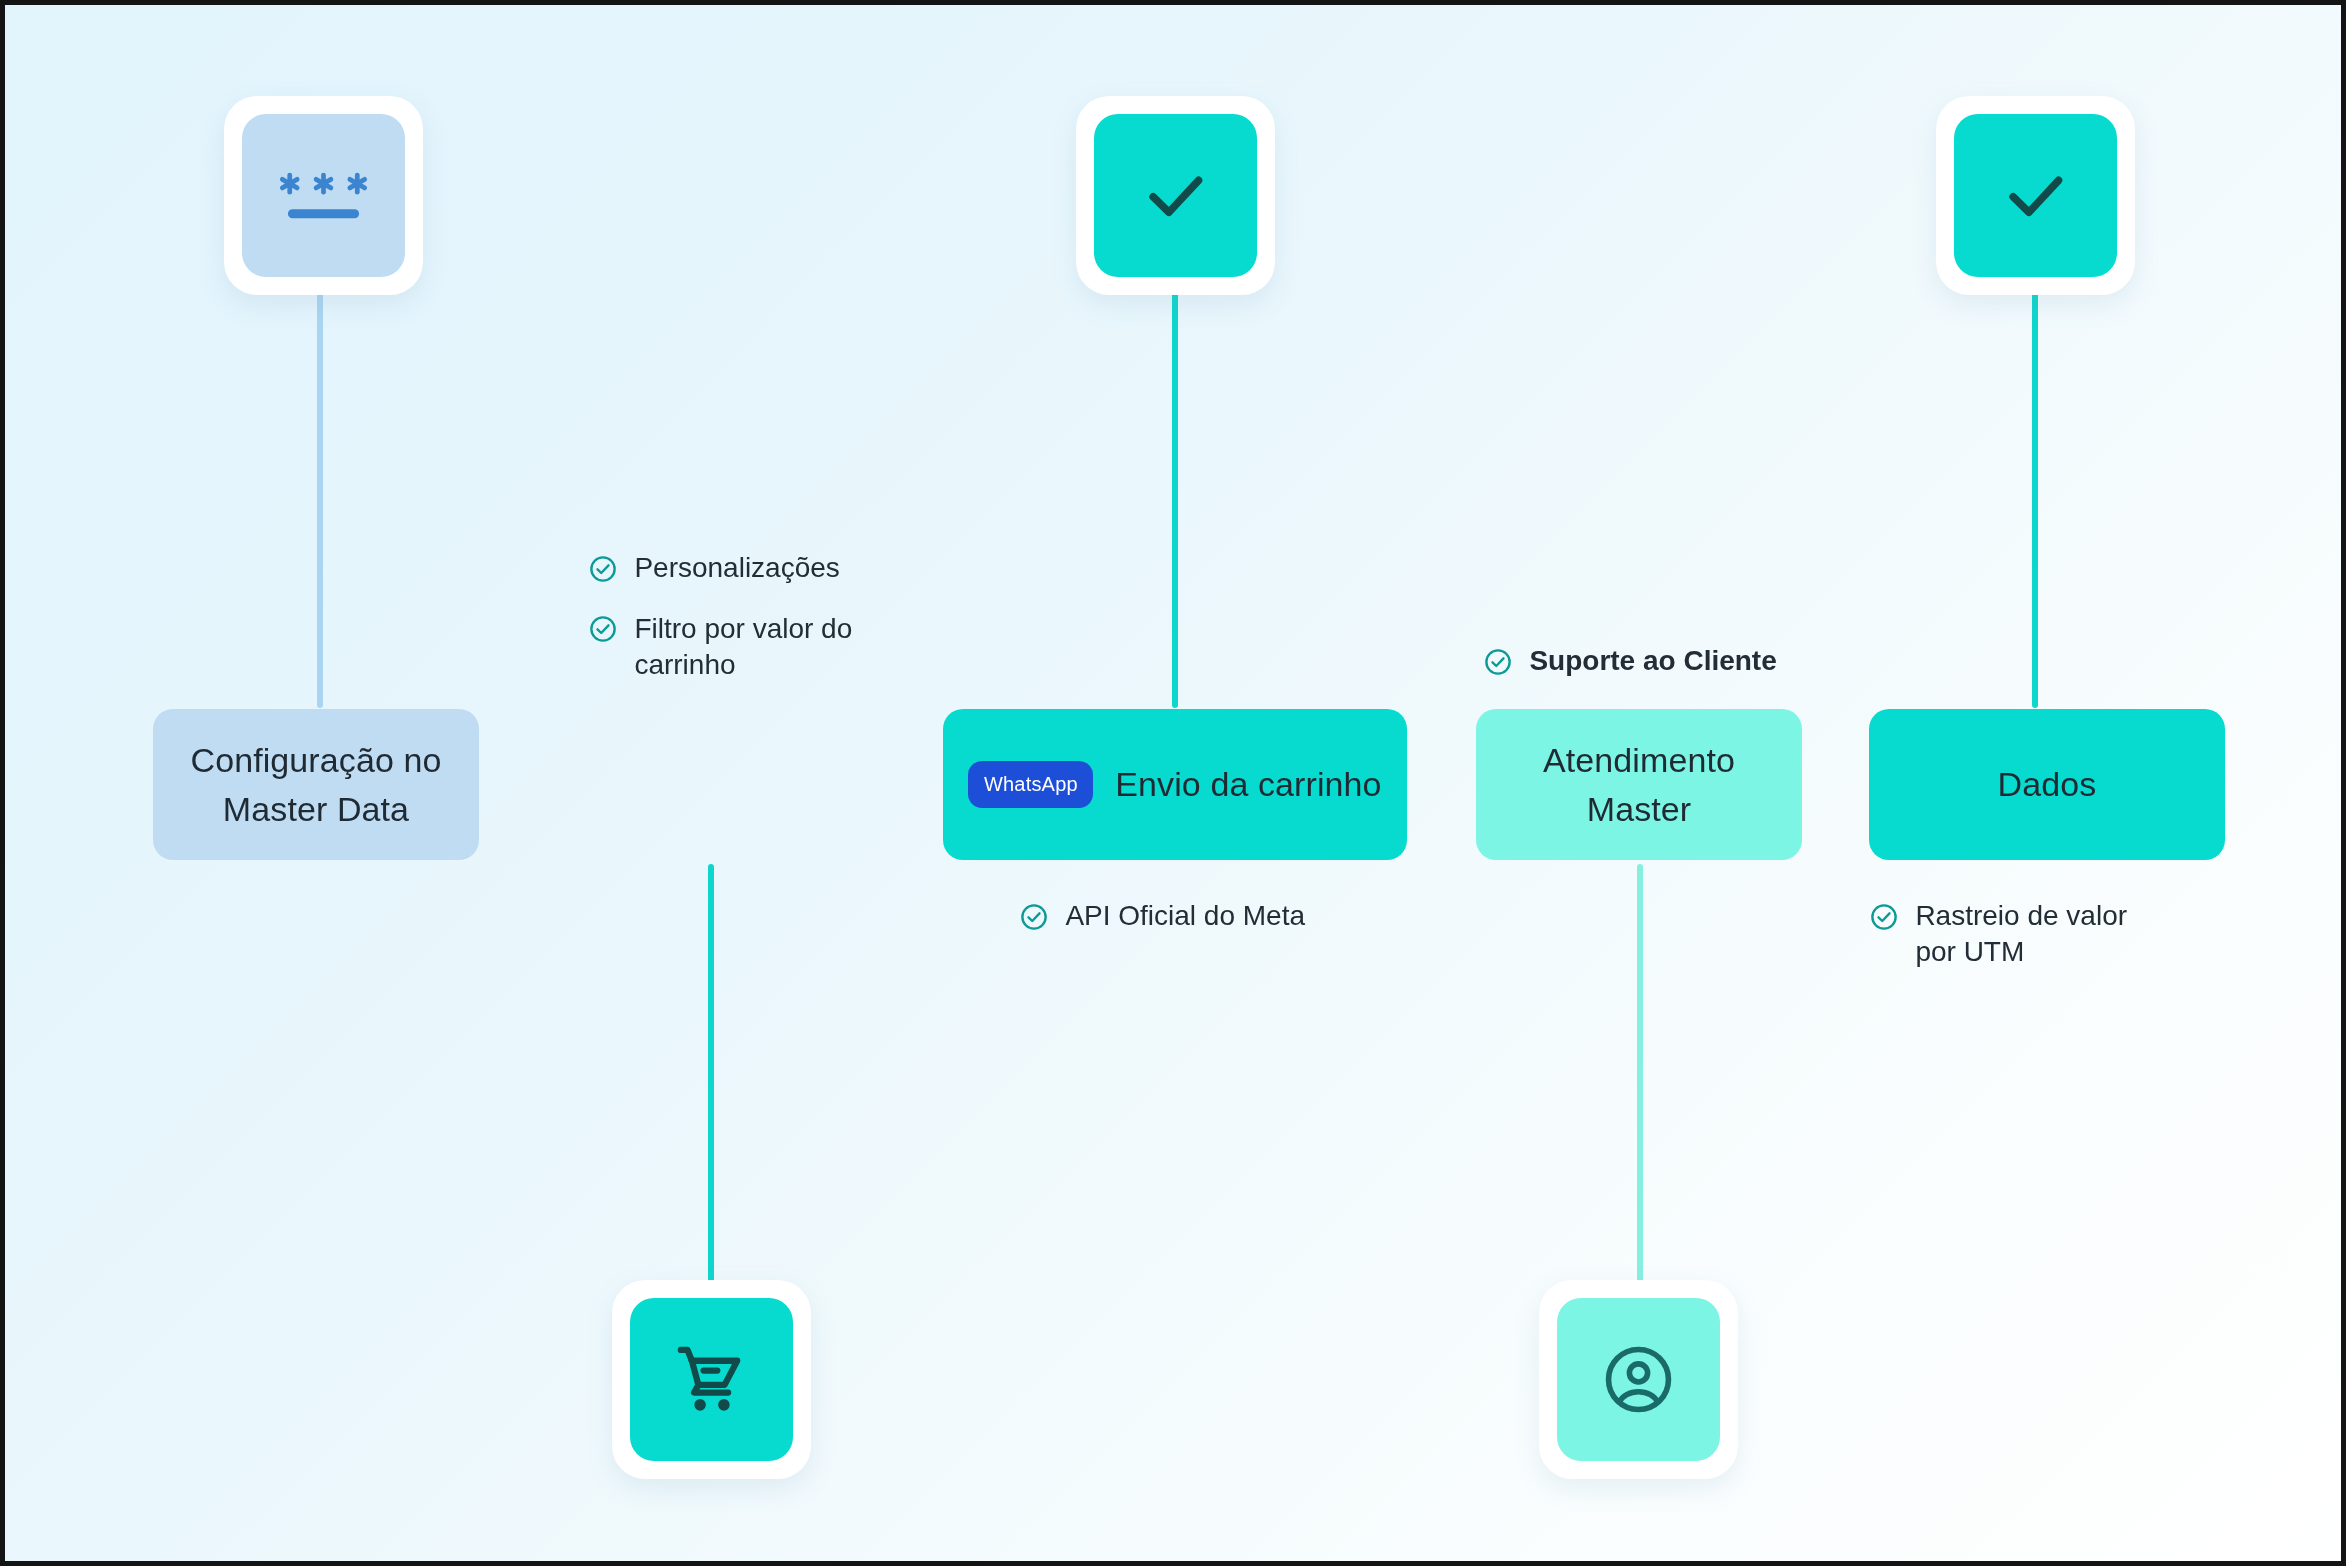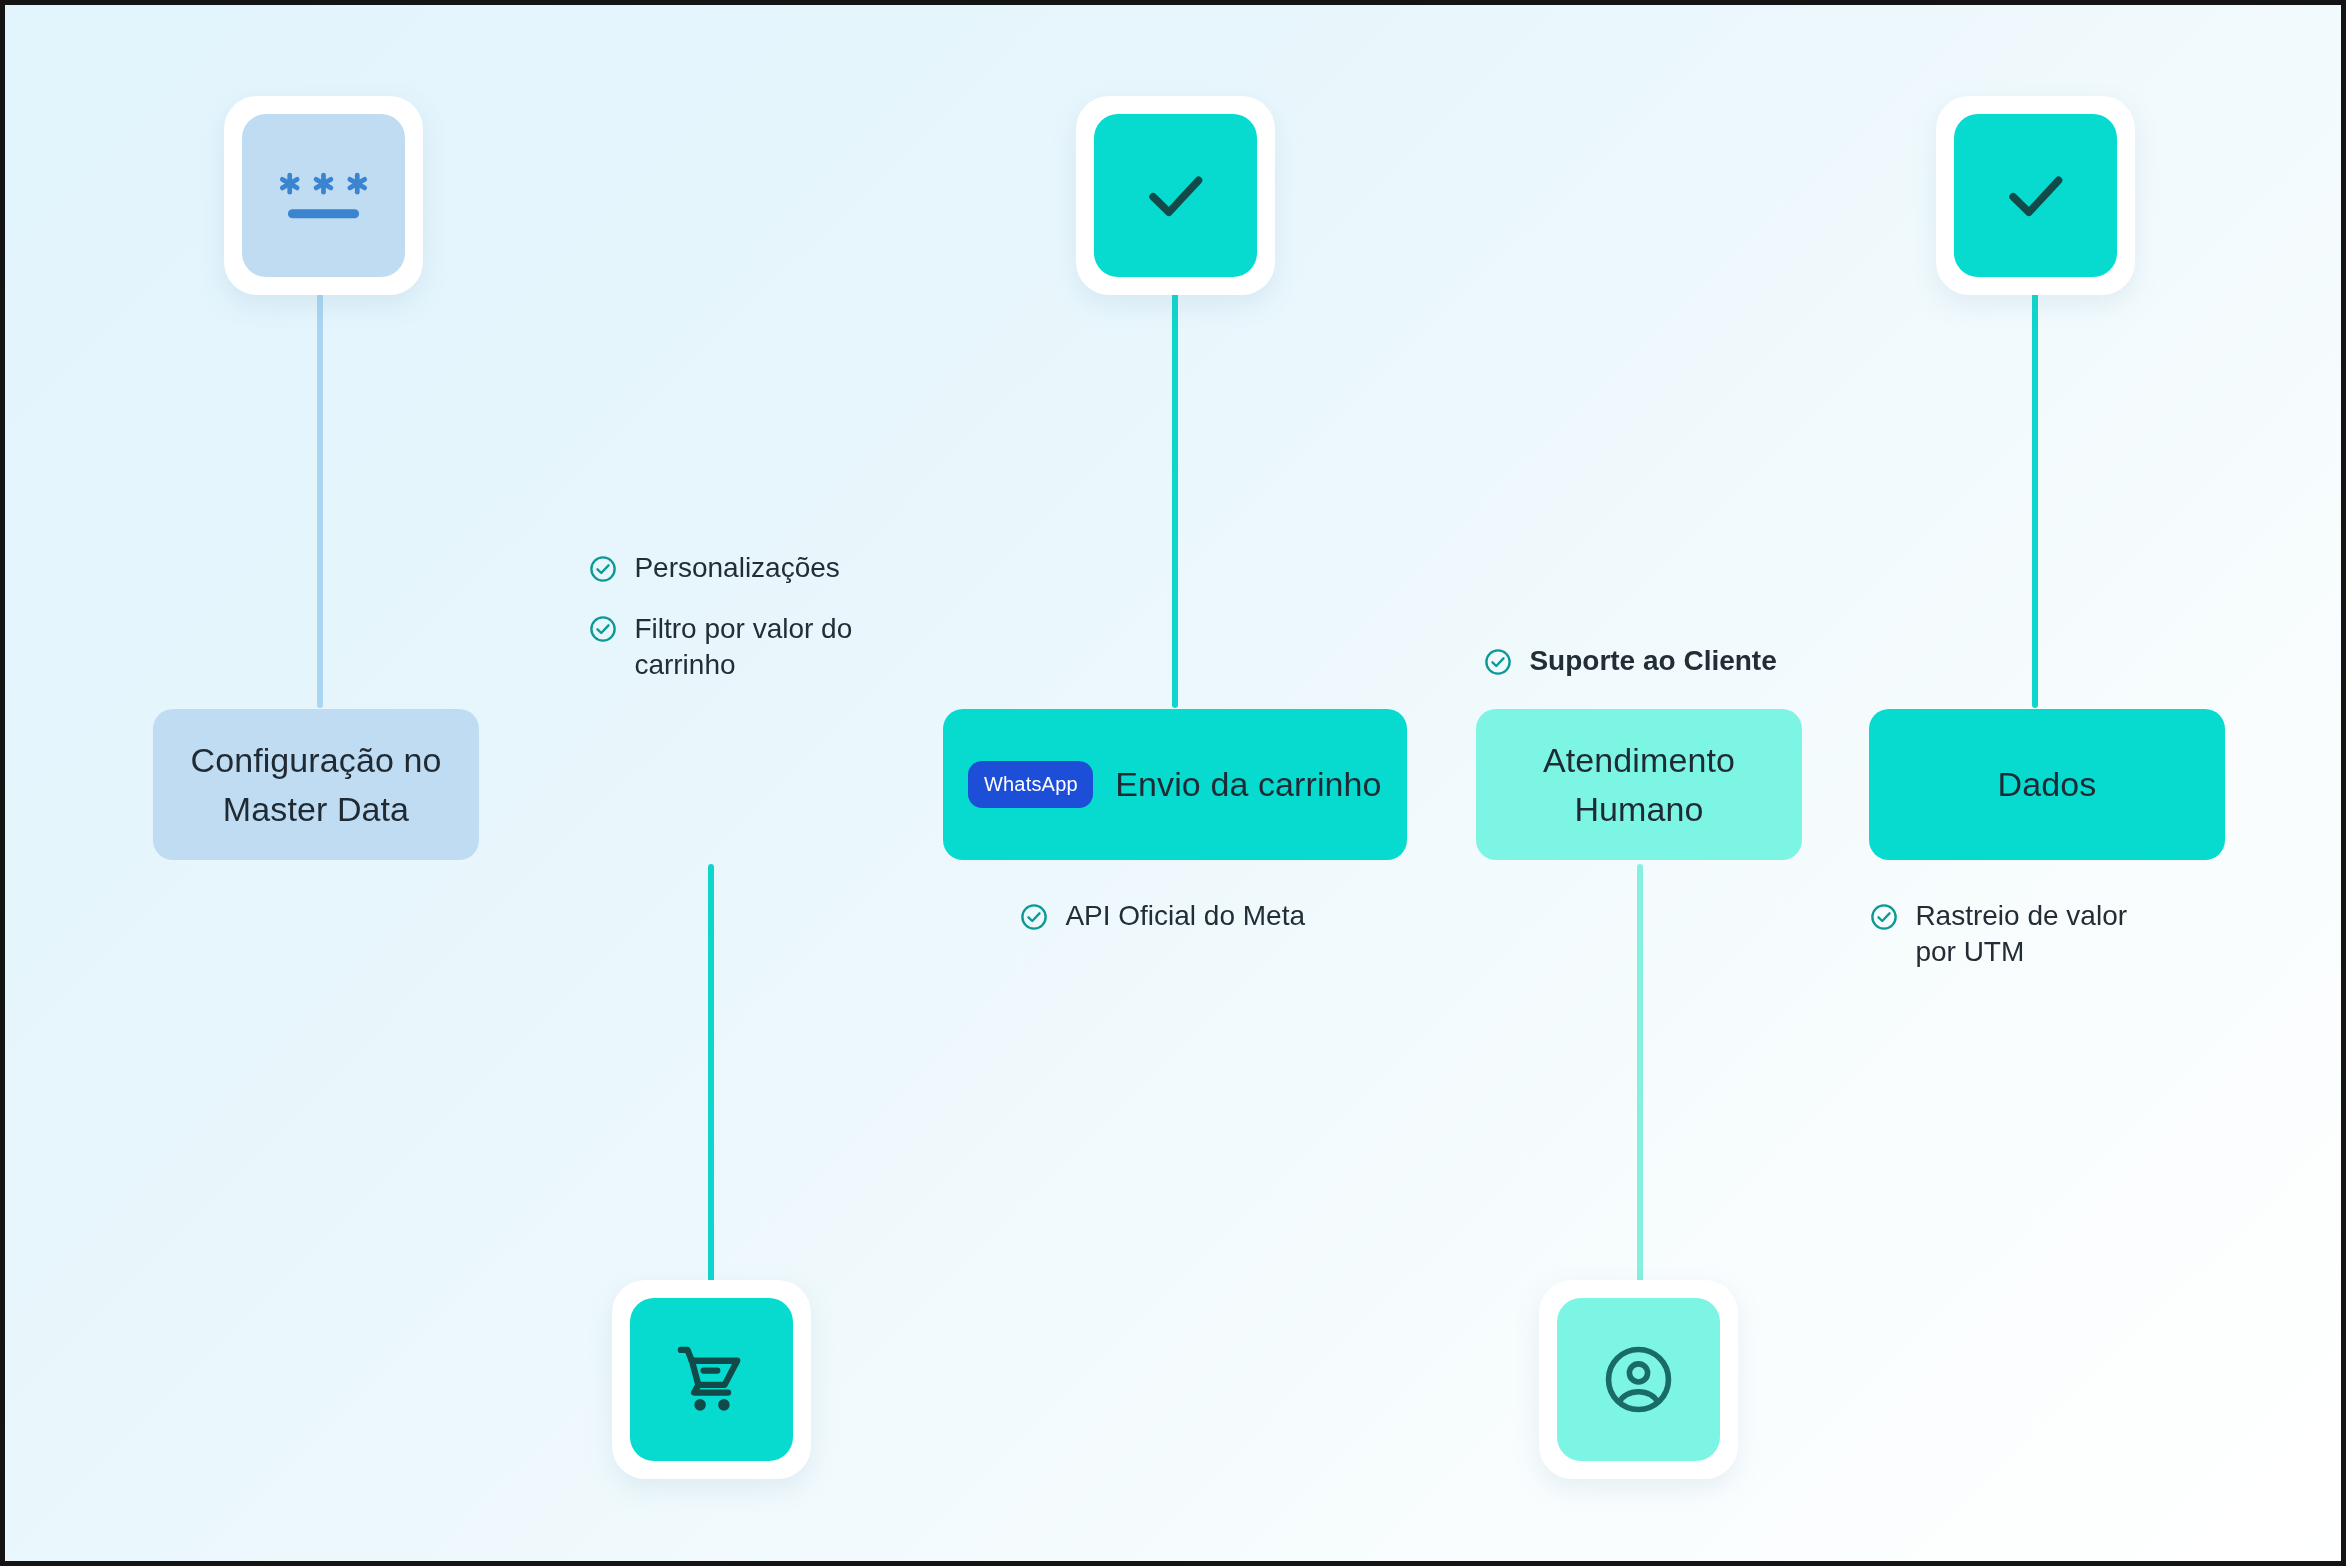--- a/index.html
+++ b/index.html
@@ -229,21 +229,21 @@
           <circle cx="12" cy="12" r="9.3" fill="none" stroke="#0d9a96" stroke-width="1.9"></circle>
           <path d="M7.6 12.3 L10.6 15.2 L16.4 9.1" fill="none" stroke="#0d9a96" stroke-width="1.9" stroke-linecap="round" stroke-linejoin="round"></path>
         </svg>
       </span>
       <span class="feature-text">Suporte ao Cliente</span>
     </div>
   </div>
 
   <div class="stage-card" style="left:1471px; top:704px; width:326px; height:151px; background:#7cf5e4;">
     <span class="stage-label" style="white-space:pre-line;">Atendimento
-Humano</span>
+Master</span>
   </div>
 
   <div class="icon-tile" style="left:1534px; top:1275px; width:199px; height:199px;">
     <div class="icon-inner" style="width:163px; height:163px; background:#7cf5e4;">
 
       <svg width="79" height="79" viewBox="0 0 24 24" fill="none" stroke="#196a68" stroke-width="1.7">
         <circle cx="12" cy="12" r="9.1"></circle>
         <circle cx="12" cy="10" r="2.75"></circle>
         <path d="M6.2 18.9 a6.1 4.6 0 0 1 11.6 0" stroke-linecap="round"></path>
       </svg>

